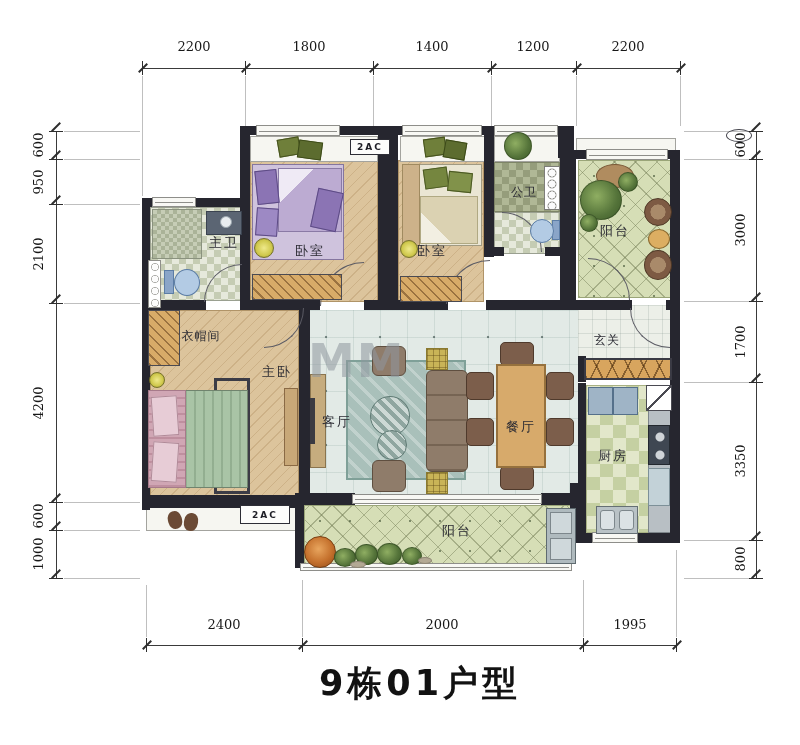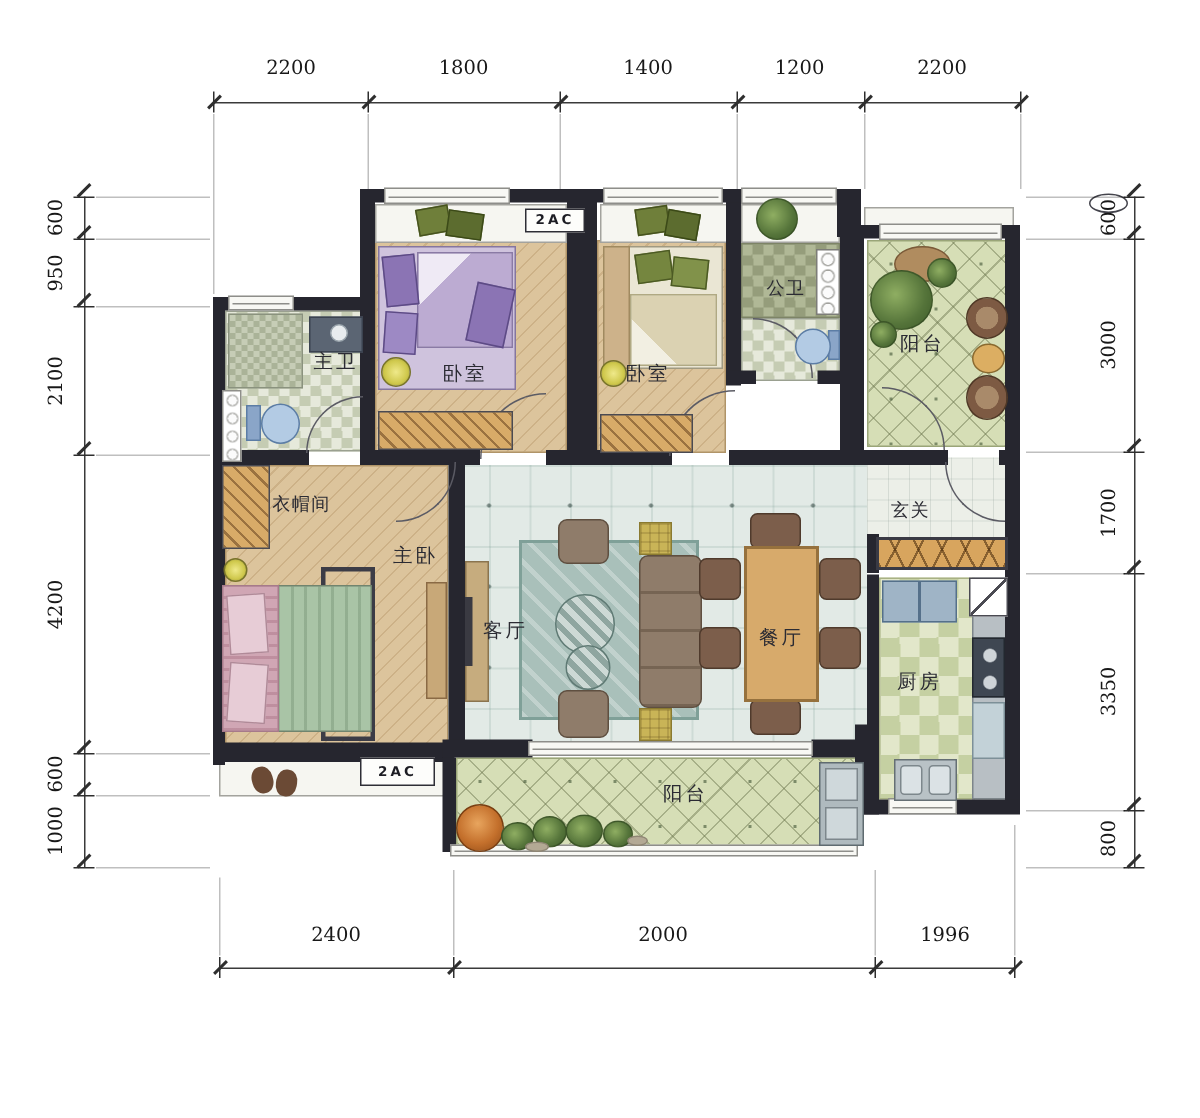--- a/index.html
+++ b/index.html
@@ -248,20 +248,21 @@
   <b class="rl sm" style="left:524px;top:192px">公卫</b>
   <b class="rl" style="left:615px;top:230px">阳台</b>
   <b class="rl sm" style="left:201px;top:336px">衣帽间</b>
   <b class="rl" style="left:277px;top:371px">主卧</b>
   <b class="rl" style="left:337px;top:421px">客厅</b>
   <b class="rl" style="left:521px;top:426px">餐厅</b>
   <b class="rl sm" style="left:607px;top:340px">玄关</b>
   <b class="rl" style="left:613px;top:455px">厨房</b>
   <b class="rl" style="left:457px;top:530px">阳台</b>
 
+  <b class="wm" style="left:308px;top:333px;font-size:47px;font-weight:bold;letter-spacing:2px">MM</b>
 
   <i class="dline" style="left:142px;top:68px;width:538px;height:1px"></i>
   <i class="tkv" style="left:142px;top:61px"></i>
   <i class="tkv" style="left:245px;top:61px"></i>
   <i class="tkv" style="left:373px;top:61px"></i>
   <i class="tkv" style="left:491px;top:61px"></i>
   <i class="tkv" style="left:576px;top:61px"></i>
   <i class="tkv" style="left:680px;top:61px"></i>
   <i class="ext" style="left:142px;top:76px;width:1px;height:120px"></i>
   <i class="ext" style="left:245px;top:76px;width:1px;height:50px"></i>
@@ -320,16 +321,17 @@
   <i class="tkv" style="left:146px;top:638px"></i>
   <i class="tkv" style="left:302px;top:638px"></i>
   <i class="tkv" style="left:583px;top:638px"></i>
   <i class="tkv" style="left:676px;top:638px"></i>
   <i class="ext" style="left:146px;top:585px;width:1px;height:52px"></i>
   <i class="ext" style="left:302px;top:580px;width:1px;height:57px"></i>
   <i class="ext" style="left:583px;top:580px;width:1px;height:57px"></i>
   <i class="ext" style="left:676px;top:550px;width:1px;height:87px"></i>
   <b class="dim" style="left:224px;top:624px">2400</b>
   <b class="dim" style="left:442px;top:624px">2000</b>
-  <b class="dim" style="left:630px;top:624px">1996</b>
-
+  <b class="dim" style="left:630px;top:624px">1995</b>
+
+  <div id="title">9栋01户型</div>
 
 </div>
 
 </body></html>

